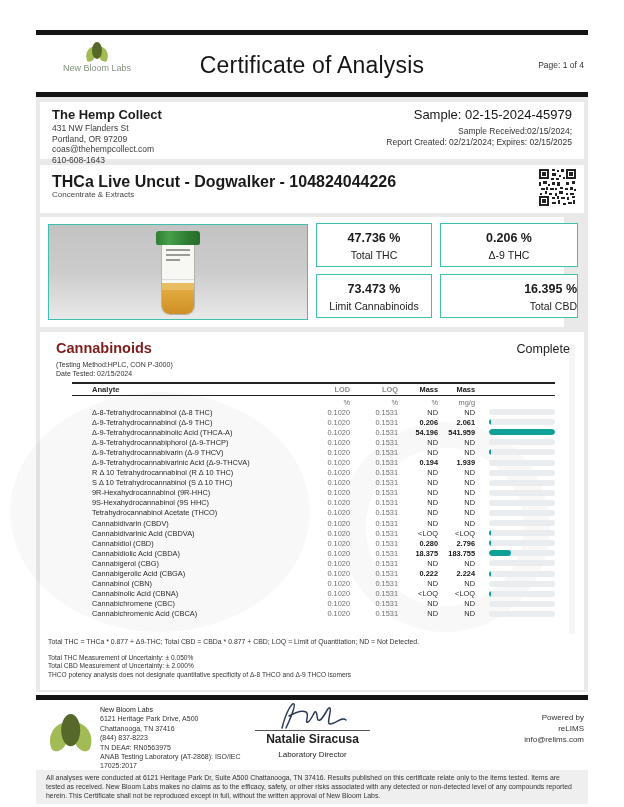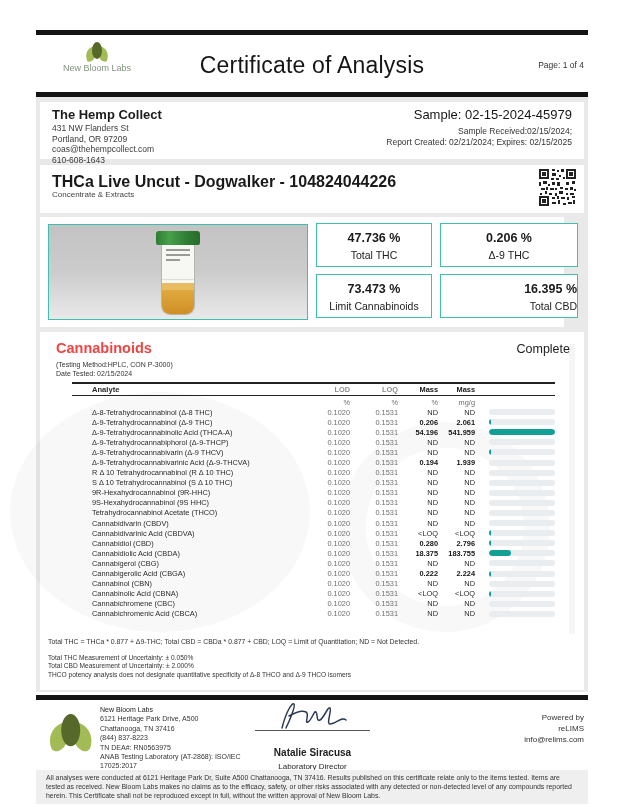--- a/index.html
+++ b/index.html
@@ -40,21 +40,21 @@
   .vbody { width:34px; margin:0 auto; height:70px; background:rgba(250,250,248,.92); border:1px solid #b5b5b0; border-top:none; border-radius:0 0 9px 9px; position:relative; overflow:hidden; }
   .vlabel { position:absolute; left:0; top:1px; width:100%; height:34px; background:#f7f7f3; border-bottom:1px solid #ddd; }
   .vlabel i { display:block; height:2px; background:#9a9a96; margin:3px 4px 0 4px; }
   .liquid { position:absolute; left:0; bottom:0; width:100%; height:24px; background:linear-gradient(180deg,#e0a93f,#cf8f25); }
   .liquid2 { position:absolute; left:0; bottom:24px; width:100%; height:7px; background:#e8bd62; }
   .statbox { position:absolute; border:1.5px solid #3fbfae; background:#fff; text-align:center; }
   .stat-val { font-size:12.5px; font-weight:700; color:#1a1a1a; margin-top:7px; }
   .stat-lab { font-size:10.5px; color:#222; margin-top:4px; }
 
   
-  .cann-title { position:absolute; left:16px; top:8px; font-size:14.5px; font-weight:700; color:#ef4444; }
+  .cann-title { position:absolute; left:16px; top:8px; font-size:14.5px; font-weight:700; color:#7f1d1d; }
   .cann-status { position:absolute; right:14px; top:10px; font-size:12.5px; color:#222; }
   .cann-method { position:absolute; left:16px; top:29px; font-size:7px; color:#333; }
   .cann-date { position:absolute; left:16px; top:38px; font-size:7px; color:#333; }
   .tbl { position:absolute; left:32px; top:50px; width:483px; }
   .trow { display:grid; grid-template-columns:230px 48px 48px 40px 37px 12px 68px; align-items:center; }
   .thead { height:14px; border-top:2px solid #222; border-bottom:1.5px solid #222; font-size:7.6px; font-weight:700; }
   .thead .hgray { color:#8b8b8b; }
   .tunits { height:10px; font-size:7px; color:#8b8b8b; margin-top:1px; }
   .c { font-size:7.4px; color:#2a2a2a; }
   .c.pad { padding-left:20px; }
@@ -70,21 +70,21 @@
   .wm { position:absolute; background:rgba(0,0,0,0.028); border-radius:50%; }
   .wm-strip { position:absolute; left:529px; top:12px; width:6px; height:290px; background:rgba(0,0,0,0.04); }
 
   
   .f-logo { position:absolute; left:46px; top:714px; transform:scale(1.9); transform-origin:top left; }
   .f-lab { position:absolute; left:100px; top:705px; font-size:7px; color:#333; line-height:9.4px; }
   .f-lab .fl0 { color:#222; }
   .sig-block { position:absolute; left:255px; top:698px; width:115px; text-align:center; }
   .sig-svg { display:block; margin:0 auto; }
   .sig-line { border-top:1px solid #555; margin-top:-2px; }
-  .sig-name { font-size:10px; font-weight:600; color:#222; margin-top:16px; }
+  .sig-name { font-size:12px; font-weight:600; color:#222; margin-top:1px; }
   .sig-title { font-size:8px; color:#222; margin-top:4px; }
   .powered { position:absolute; right:40px; top:712px; text-align:right; font-size:8px; color:#333; line-height:11px; }
   .disclaimer { position:absolute; left:36px; top:770px; width:552px; height:34px; background:#efefef; padding:4px 10px; font-size:6.9px; color:#333; line-height:8.8px; }
 </style>
 </head>
 <body>
 
 <div class="page">
 
   <div class="blackbar" style="top:30px"></div>

